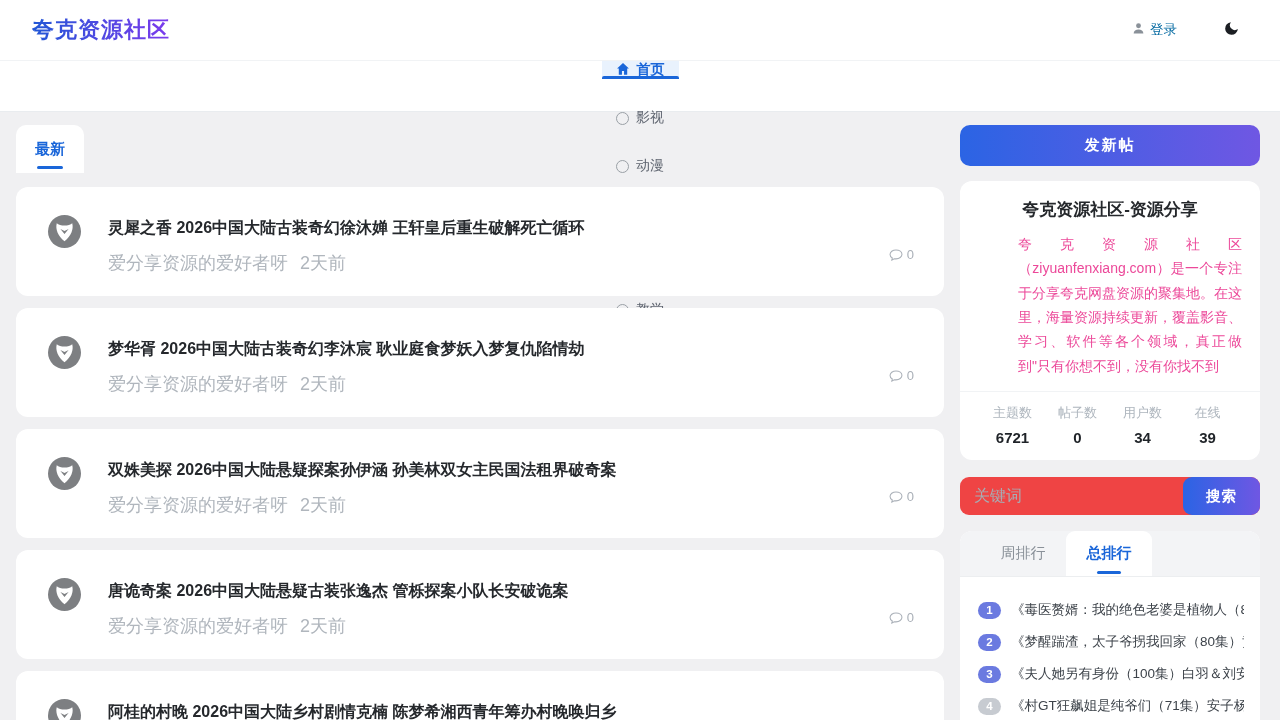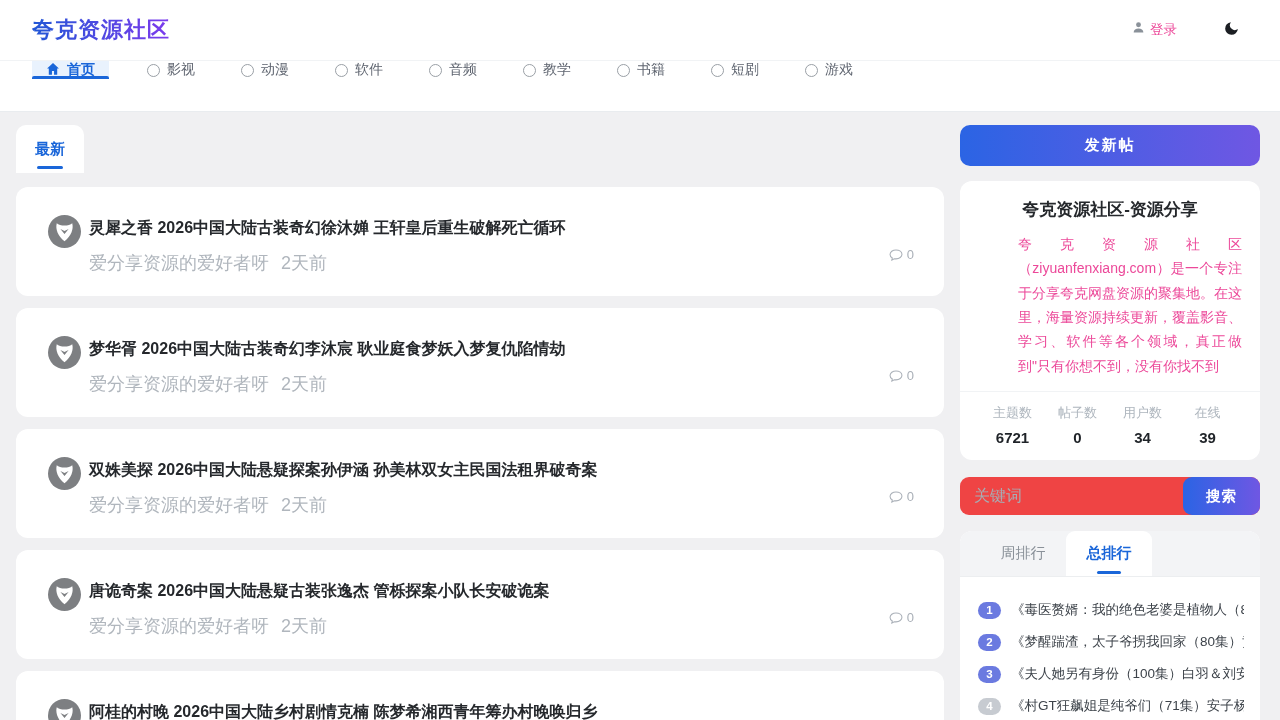--- a/index.html
+++ b/index.html
@@ -15,28 +15,28 @@
     height:60px; background:#fff; display:flex; align-items:center;
     justify-content:space-between; padding:0 40px 0 32px;
   }
   .logo {
     font-size:22px; font-weight:bold; letter-spacing:1px;
     background:linear-gradient(90deg,#2257d6,#7c3aed);
     -webkit-background-clip:text; background-clip:text;
     color:transparent; cursor:pointer;
   }
   .topbar-right { display:flex; align-items:center; gap:46px; }
-  .login { display:flex; gap:5px; color:#ec4899; font-size:13.5px; cursor:pointer; }
+  .login { display:flex; align-items:center; gap:5px; color:#0369a1; font-size:13.5px; cursor:pointer; }
   .moon-btn { cursor:pointer; display:flex; align-items:center; }
 
   
   .nav {
     height:52px; background:#fff; border-top:1px solid #f1f3f5;
-    border-bottom:1px solid #e9ecef; display:flex; align-items:flex-start;
-    padding:0 32px; gap:30px;
+    border-bottom:1px solid #e9ecef; display:flex; align-items:center;
+    padding:0 32px; gap:30px;flex-direction:column;
   }
   .nav-item {
     display:flex; align-items:center; gap:7px; font-size:14px;
     color:#5f6570; cursor:pointer; padding:0 8px; position:relative;
   }
   .nav-item .ring {
     width:13px; height:13px; border:1.5px solid #9aa0a6; border-radius:50%;
     display:inline-block;
   }
   .nav-item.active { color:#1a66d9; font-weight:bold; background:#e9f2fd; padding:0 14px; }
@@ -58,21 +58,21 @@
     position:relative; cursor:pointer; margin-bottom:14px;
   }
   .feed-tab::after {
     content:""; position:absolute; bottom:4px; left:50%; transform:translateX(-50%);
     width:26px; height:3.5px; border-radius:2px; background:var(--primary,#1a66d9);
   }
 
   
   .post-card {
     background:#fff; border-radius:12px; height:109px; margin-bottom:12px;
-    padding:28px 32px 0 32px; display:flex; gap:8px; position:relative; cursor:pointer;
+    padding:28px 32px 0 32px; display:flex; gap:27px; position:relative; cursor:pointer;
   }
   .avatar { width:33px; height:33px; flex:0 0 33px; }
   .post-title { font-size:16px; font-weight:bold; color:#25282c; line-height:1.3; margin-top:3px; }
   .post-meta { margin-top:12px; font-size:18px; color:#b0b6bd; display:flex; gap:12px; }
   .post-comments {
     position:absolute; right:30px; top:60px; display:flex; align-items:center; gap:4px;
     color:#aab0b8; font-size:13px;
   }
 
   

